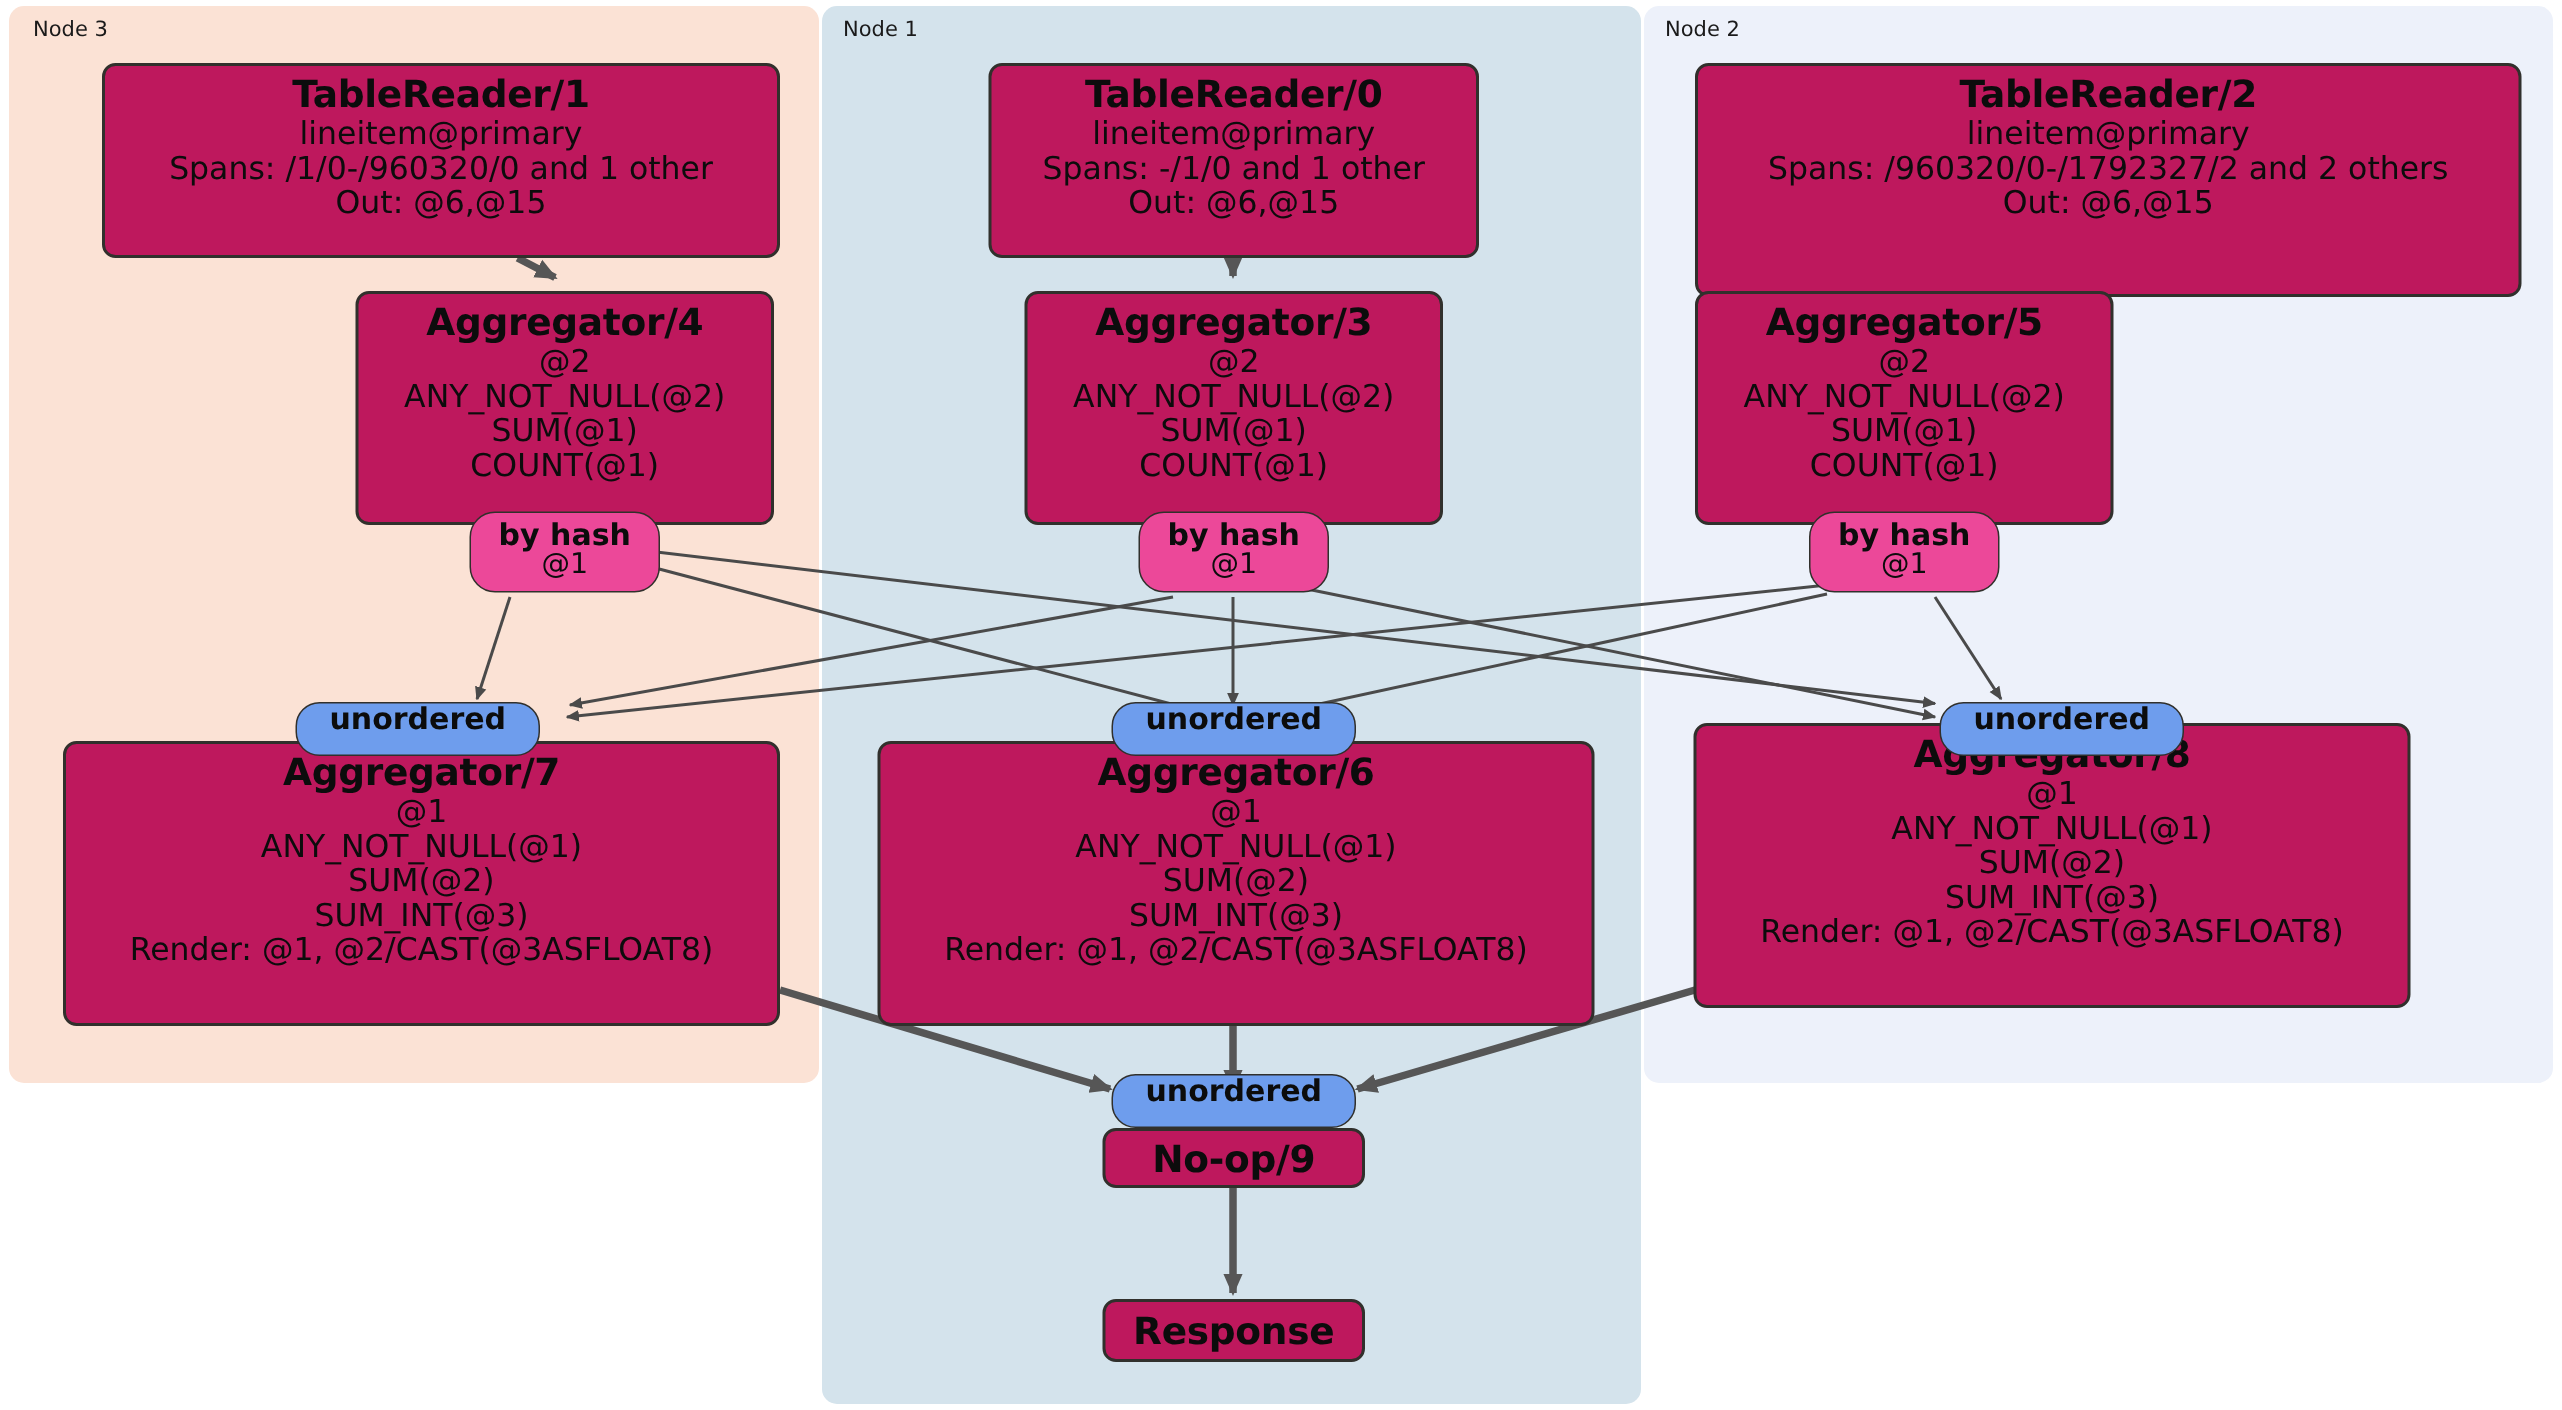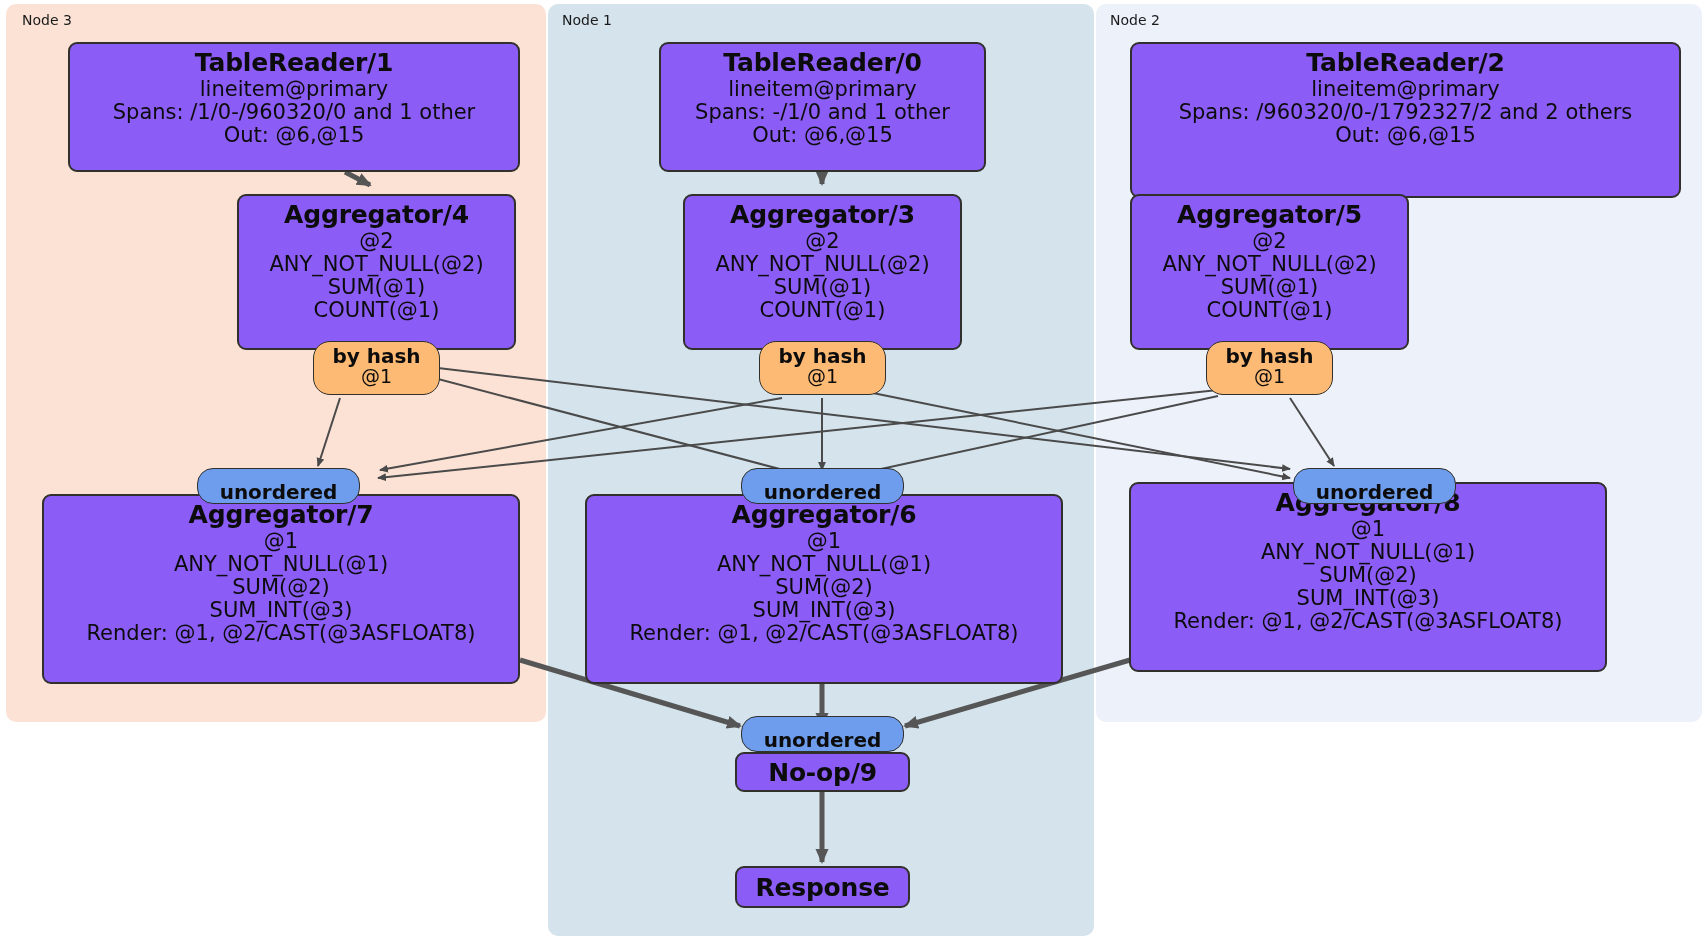--- a/index.html
+++ b/index.html
@@ -39,21 +39,21 @@
     position: absolute;
     left: 0; top: 0;
     width: 1708px; height: 940px;
     pointer-events: none;
   }
 
   
   .proc {
     position: absolute;
     box-sizing: border-box;
-    background: #8b5cf6;
+    background: #be185d;
     border: 2.2px solid #31302c;
     border-radius: 9px;
     text-align: center;
     color: #0c0c0c;
     line-height: 1.0;
     padding-top: 6px;
   }
   .proc .title {
     display: block;
     font-weight: bold;
@@ -91,29 +91,29 @@
     font-weight: bold;
     font-size: 20px;
     white-space: nowrap;
   }
   .badge .bs {
     display: block;
     font-size: 19px;
     white-space: nowrap;
   }
   .badge.hash {
-    background: #fdba74;
+    background: #ec4899;
     border-radius: 17px;
     padding-top: 4px;
   }
   .badge.unordered {
     background: #6e9ded;
     border-radius: 16px;
     display: flex;
-    align-items: flex-end;
+    align-items: flex-start;
     justify-content: center;
   }
 </style>
 </head>
 <body>
 
 <div id="root">
 
   <div class="node-panel" id="panel-node3"></div>
   <div class="node-panel" id="panel-node1"></div>

